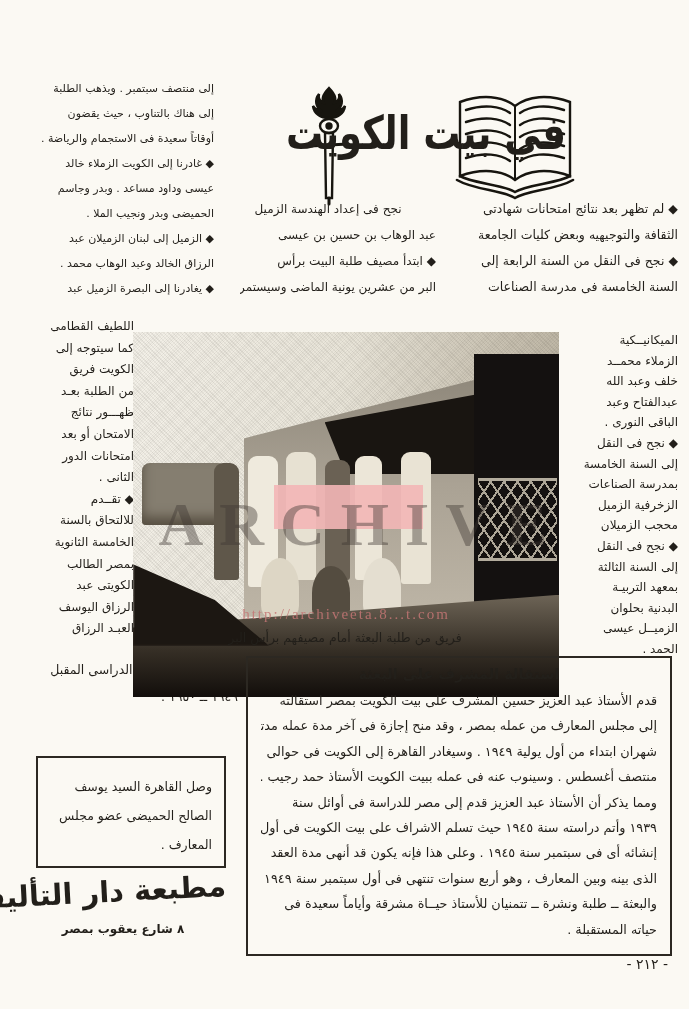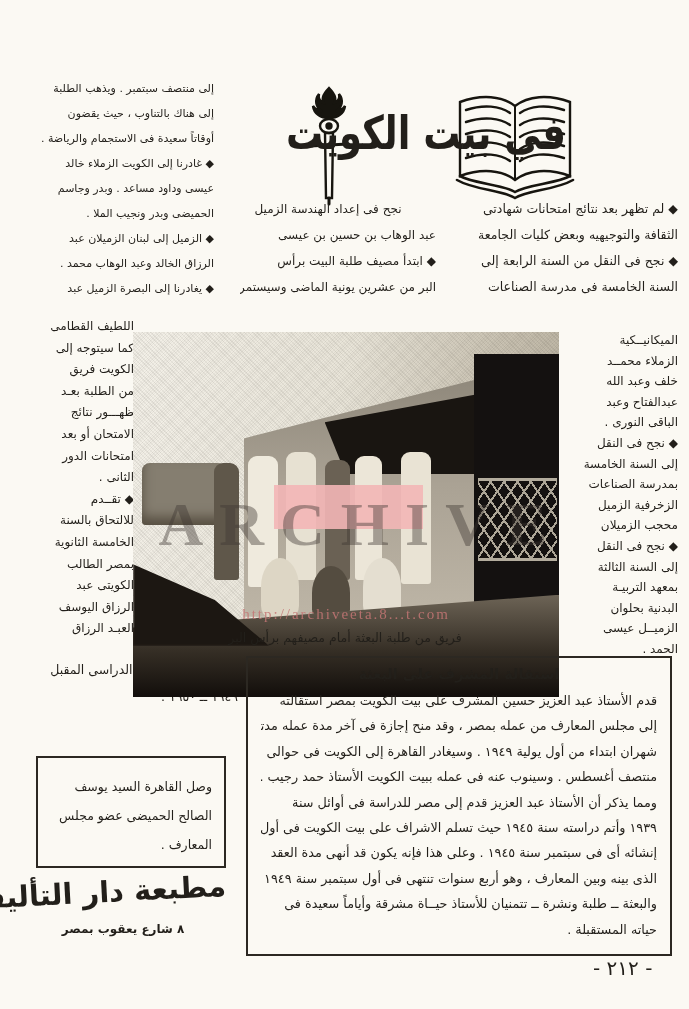--- a/index.html
+++ b/index.html
@@ -68,21 +68,21 @@
     border:2px solid #2c2822; padding:8px 13px 8px 13px; box-sizing:border-box;}
   .article-title{text-align:center; font-size:14.5px; font-weight:bold; margin-bottom:6px;}
   .article-body{font-size:12.8px; line-height:25.4px; text-align:right;}
   .notice-box{left:36px; top:744px; width:190px; height:112px;
     border:2px solid #2c2822; box-sizing:border-box; padding:14px 12px 0 8px;
     font-size:12.5px; line-height:29px; text-align:right;margin-top:12px;}
   .imprint-name{left:26px; top:874px; width:200px; text-align:center;
     font-size:29px; font-weight:bold; transform:rotate(-3deg); white-space:nowrap;}
   .imprint-address{left:48px; top:922px; width:150px; text-align:center;
     font-size:12px; font-weight:bold;}
-  .page-number{left:593px; top:956px; width:90px; font-size:20px; text-align:left;}
+  .page-number{left:578px; top:956px; width:90px; font-size:14px; text-align:right;}
 </style>
 </head>
 <body>
 
 <div class="page">
 
   <div class="abs" style="left:308px; top:84px; width:42px; height:122px;">
     <svg class="lineart" width="42" height="122" viewBox="0 0 42 122">
       <path d="M21,4 C15,10 13,16 17,20 C12,18 10,14 11,10 C6,16 8,24 14,27 C10,27 7,25 5,22 C6,30 13,34 21,34 C29,34 36,30 37,22 C35,25 32,27 28,27 C34,24 36,16 31,10 C32,14 30,18 25,20 C29,16 27,10 21,4 Z" fill="#17150f"></path>
       <ellipse cx="21" cy="42" rx="9" ry="7"></ellipse>

